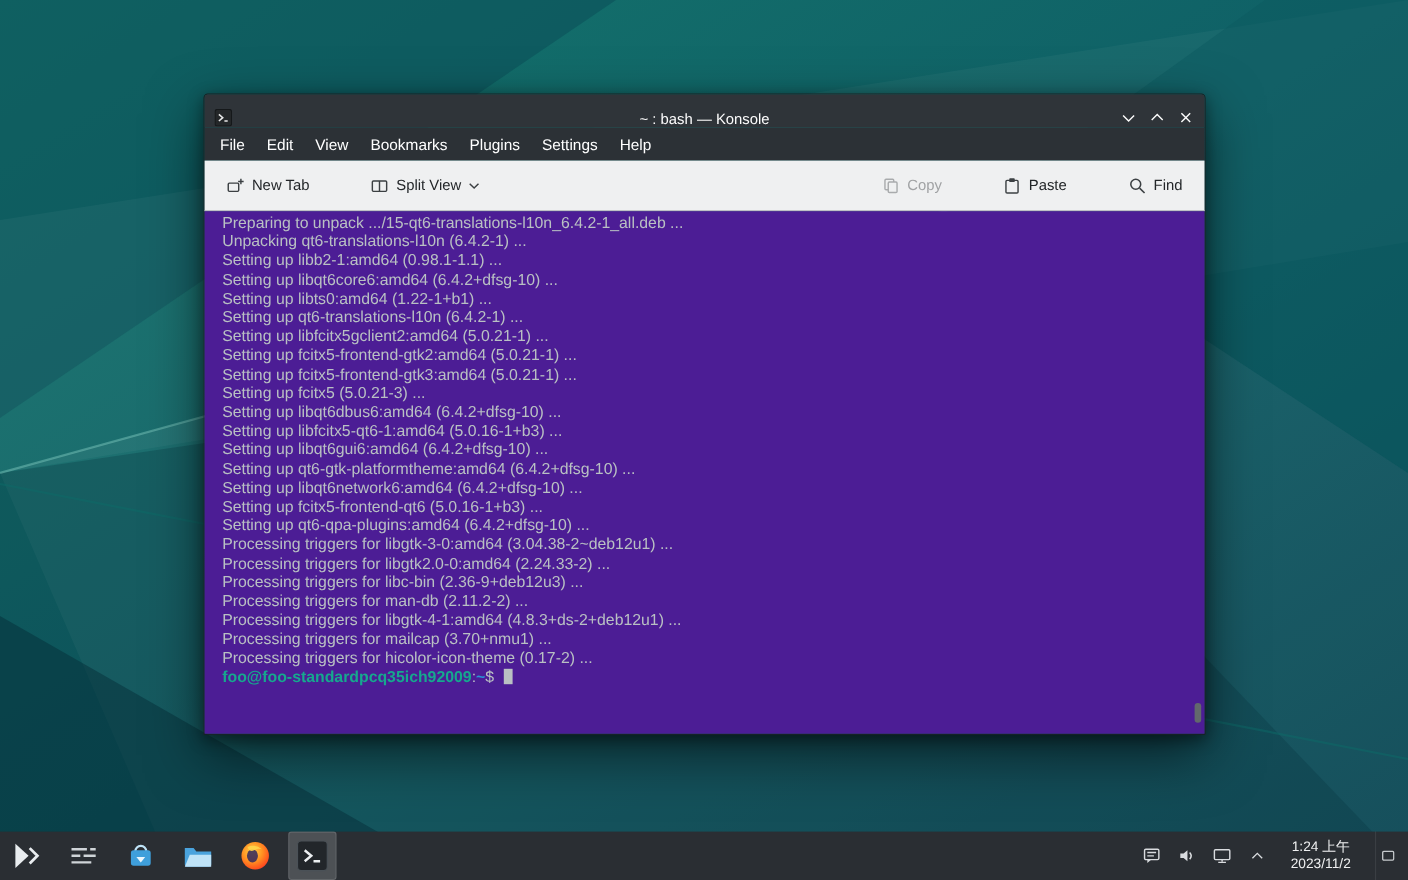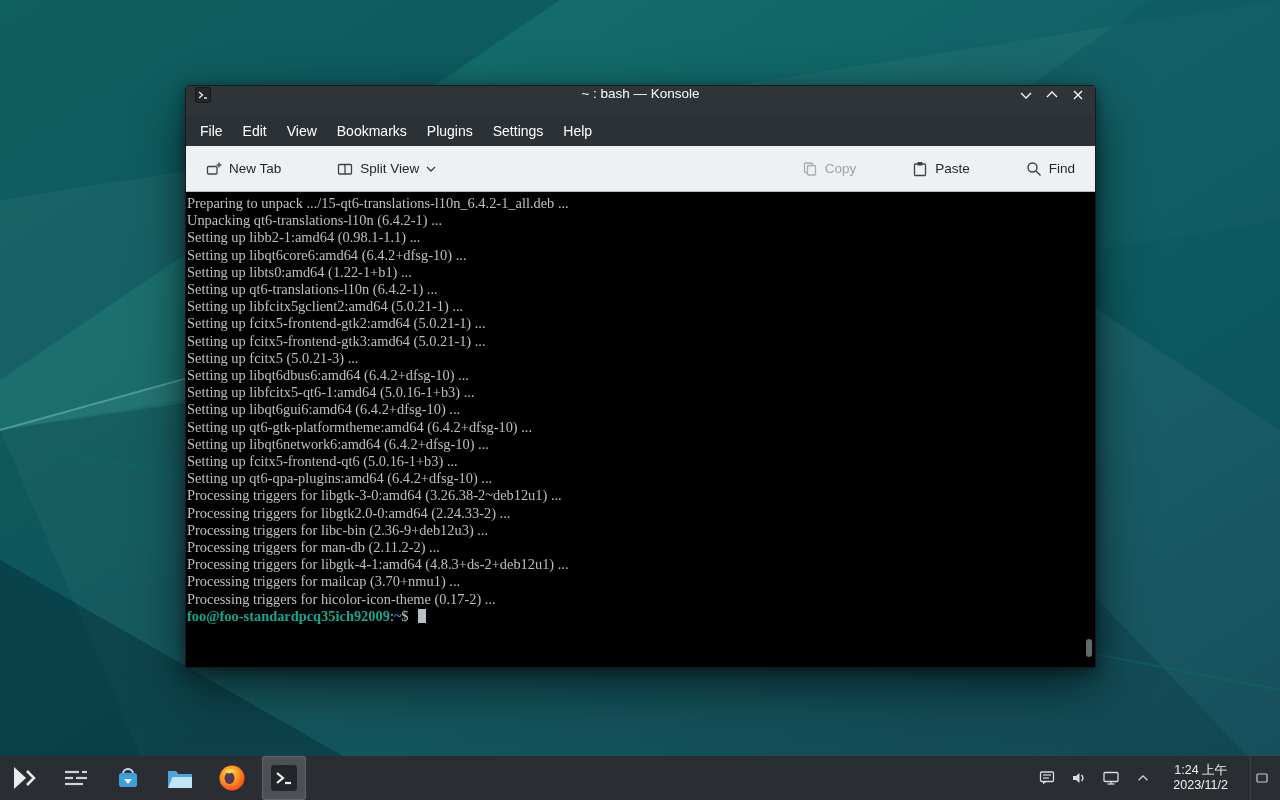--- a/index.html
+++ b/index.html
@@ -6,39 +6,39 @@
   html,body { width:1280px; height:800px; overflow:hidden; }
   body { font-family:"Liberation Sans", sans-serif; position:relative; background:#0d5a60; }
 
   .wallpaper { position:absolute; inset:0; width:1280px; height:800px; }
 
   
   .window { position:absolute; left:185px; top:85px; width:911px; height:583px;
             display:flex; flex-direction:column; border:1px solid #17191b; border-radius:4px 4px 0 0;
             box-shadow:0 18px 50px rgba(0,0,0,.55), 0 4px 14px rgba(0,0,0,.4); }
 
-  .titlebar { height:30px; background:#2f3439; position:relative; display:flex; align-items:flex-start;
+  .titlebar { height:30px; background:#2f3439; position:relative; display:flex; align-items:flex-end;
               padding:0 8px; color:#fcfcfc; border-radius:3px 3px 0 0; flex:0 0 30px; }
   .titlebar .title { position:absolute; left:0; right:0; text-align:center; font-size:13.5px; pointer-events:none; }
   .win-controls { margin-left:auto; display:flex; align-items:center; gap:8px; z-index:2; }
   .win-btn { width:18px; height:18px; display:flex; align-items:center; justify-content:center; }
 
   .menubar { height:30px; background:#2c3136; display:flex; align-items:center; padding-left:4px; flex:0 0 30px; }
   .menu-item { padding:0 10px; font-size:14px; color:#ffffff; line-height:30px; cursor:default; }
 
   .toolbar { height:46px; background:#eff0f1; border-bottom:1px solid #b8bcbf; display:flex; align-items:center;
              padding:0 12px; flex:0 0 46px;gap:32px; }
   .tbtn { display:flex; align-items:center; gap:7px; font-size:13.5px; color:#232629; padding:7px 8px;
           background:transparent; border:none; border-radius:3px; font-family:inherit; }
   .tbtn + .tbtn { margin-left:8px; }
   .tbtn.disabled { color:#a0a2a4; }
   .toolbar .spacer { flex:1; }
 
-  .terminal { flex:1; background:#000000; position:relative; padding:3px 10px 0 1px;
-              font-family:Liberation Serif, serif; font-size:14.4px;
+  .terminal { flex:1; background:#4c1d95; position:relative; padding:3px 10px 0 16px;
+              font-family:Liberation Sans, sans-serif; font-size:14.4px;
               line-height:17.2px; color:#b9c0c3; overflow:hidden; }
   .term-line, .prompt-line { white-space:pre; }
   .prompt-user { color:#16a88e; font-weight:bold; }
   .prompt-path { color:#2a93d5; font-weight:bold; }
   .cursor { display:inline-block; width:8px; height:14px; background:#b9c0c3; vertical-align:-2px; margin-left:9px; }
 
   .scrollbar { position:absolute; right:2px; top:2px; bottom:2px; width:8px; }
   .scroll-thumb { position:absolute; bottom:8px; left:1px; width:6px; height:18px; border-radius:3px; background:#62686c; }
 
   
@@ -174,21 +174,21 @@
         <div class="term-line">Setting up fcitx5-frontend-gtk2:amd64 (5.0.21-1) ...</div>
         <div class="term-line">Setting up fcitx5-frontend-gtk3:amd64 (5.0.21-1) ...</div>
         <div class="term-line">Setting up fcitx5 (5.0.21-3) ...</div>
         <div class="term-line">Setting up libqt6dbus6:amd64 (6.4.2+dfsg-10) ...</div>
         <div class="term-line">Setting up libfcitx5-qt6-1:amd64 (5.0.16-1+b3) ...</div>
         <div class="term-line">Setting up libqt6gui6:amd64 (6.4.2+dfsg-10) ...</div>
         <div class="term-line">Setting up qt6-gtk-platformtheme:amd64 (6.4.2+dfsg-10) ...</div>
         <div class="term-line">Setting up libqt6network6:amd64 (6.4.2+dfsg-10) ...</div>
         <div class="term-line">Setting up fcitx5-frontend-qt6 (5.0.16-1+b3) ...</div>
         <div class="term-line">Setting up qt6-qpa-plugins:amd64 (6.4.2+dfsg-10) ...</div>
-        <div class="term-line">Processing triggers for libgtk-3-0:amd64 (3.26.38-2~deb12u1) ...</div>
+        <div class="term-line">Processing triggers for libgtk-3-0:amd64 (3.04.38-2~deb12u1) ...</div>
         <div class="term-line">Processing triggers for libgtk2.0-0:amd64 (2.24.33-2) ...</div>
         <div class="term-line">Processing triggers for libc-bin (2.36-9+deb12u3) ...</div>
         <div class="term-line">Processing triggers for man-db (2.11.2-2) ...</div>
         <div class="term-line">Processing triggers for libgtk-4-1:amd64 (4.8.3+ds-2+deb12u1) ...</div>
         <div class="term-line">Processing triggers for mailcap (3.70+nmu1) ...</div>
         <div class="term-line">Processing triggers for hicolor-icon-theme (0.17-2) ...</div>
       </div>
     <div class="prompt-line"><span class="prompt-user">foo@foo-standardpcq35ich92009</span><span>:</span><span class="prompt-path">~</span><span>$</span><span class="cursor"></span></div>
     <div class="scrollbar">
       <div class="scroll-thumb"></div>

